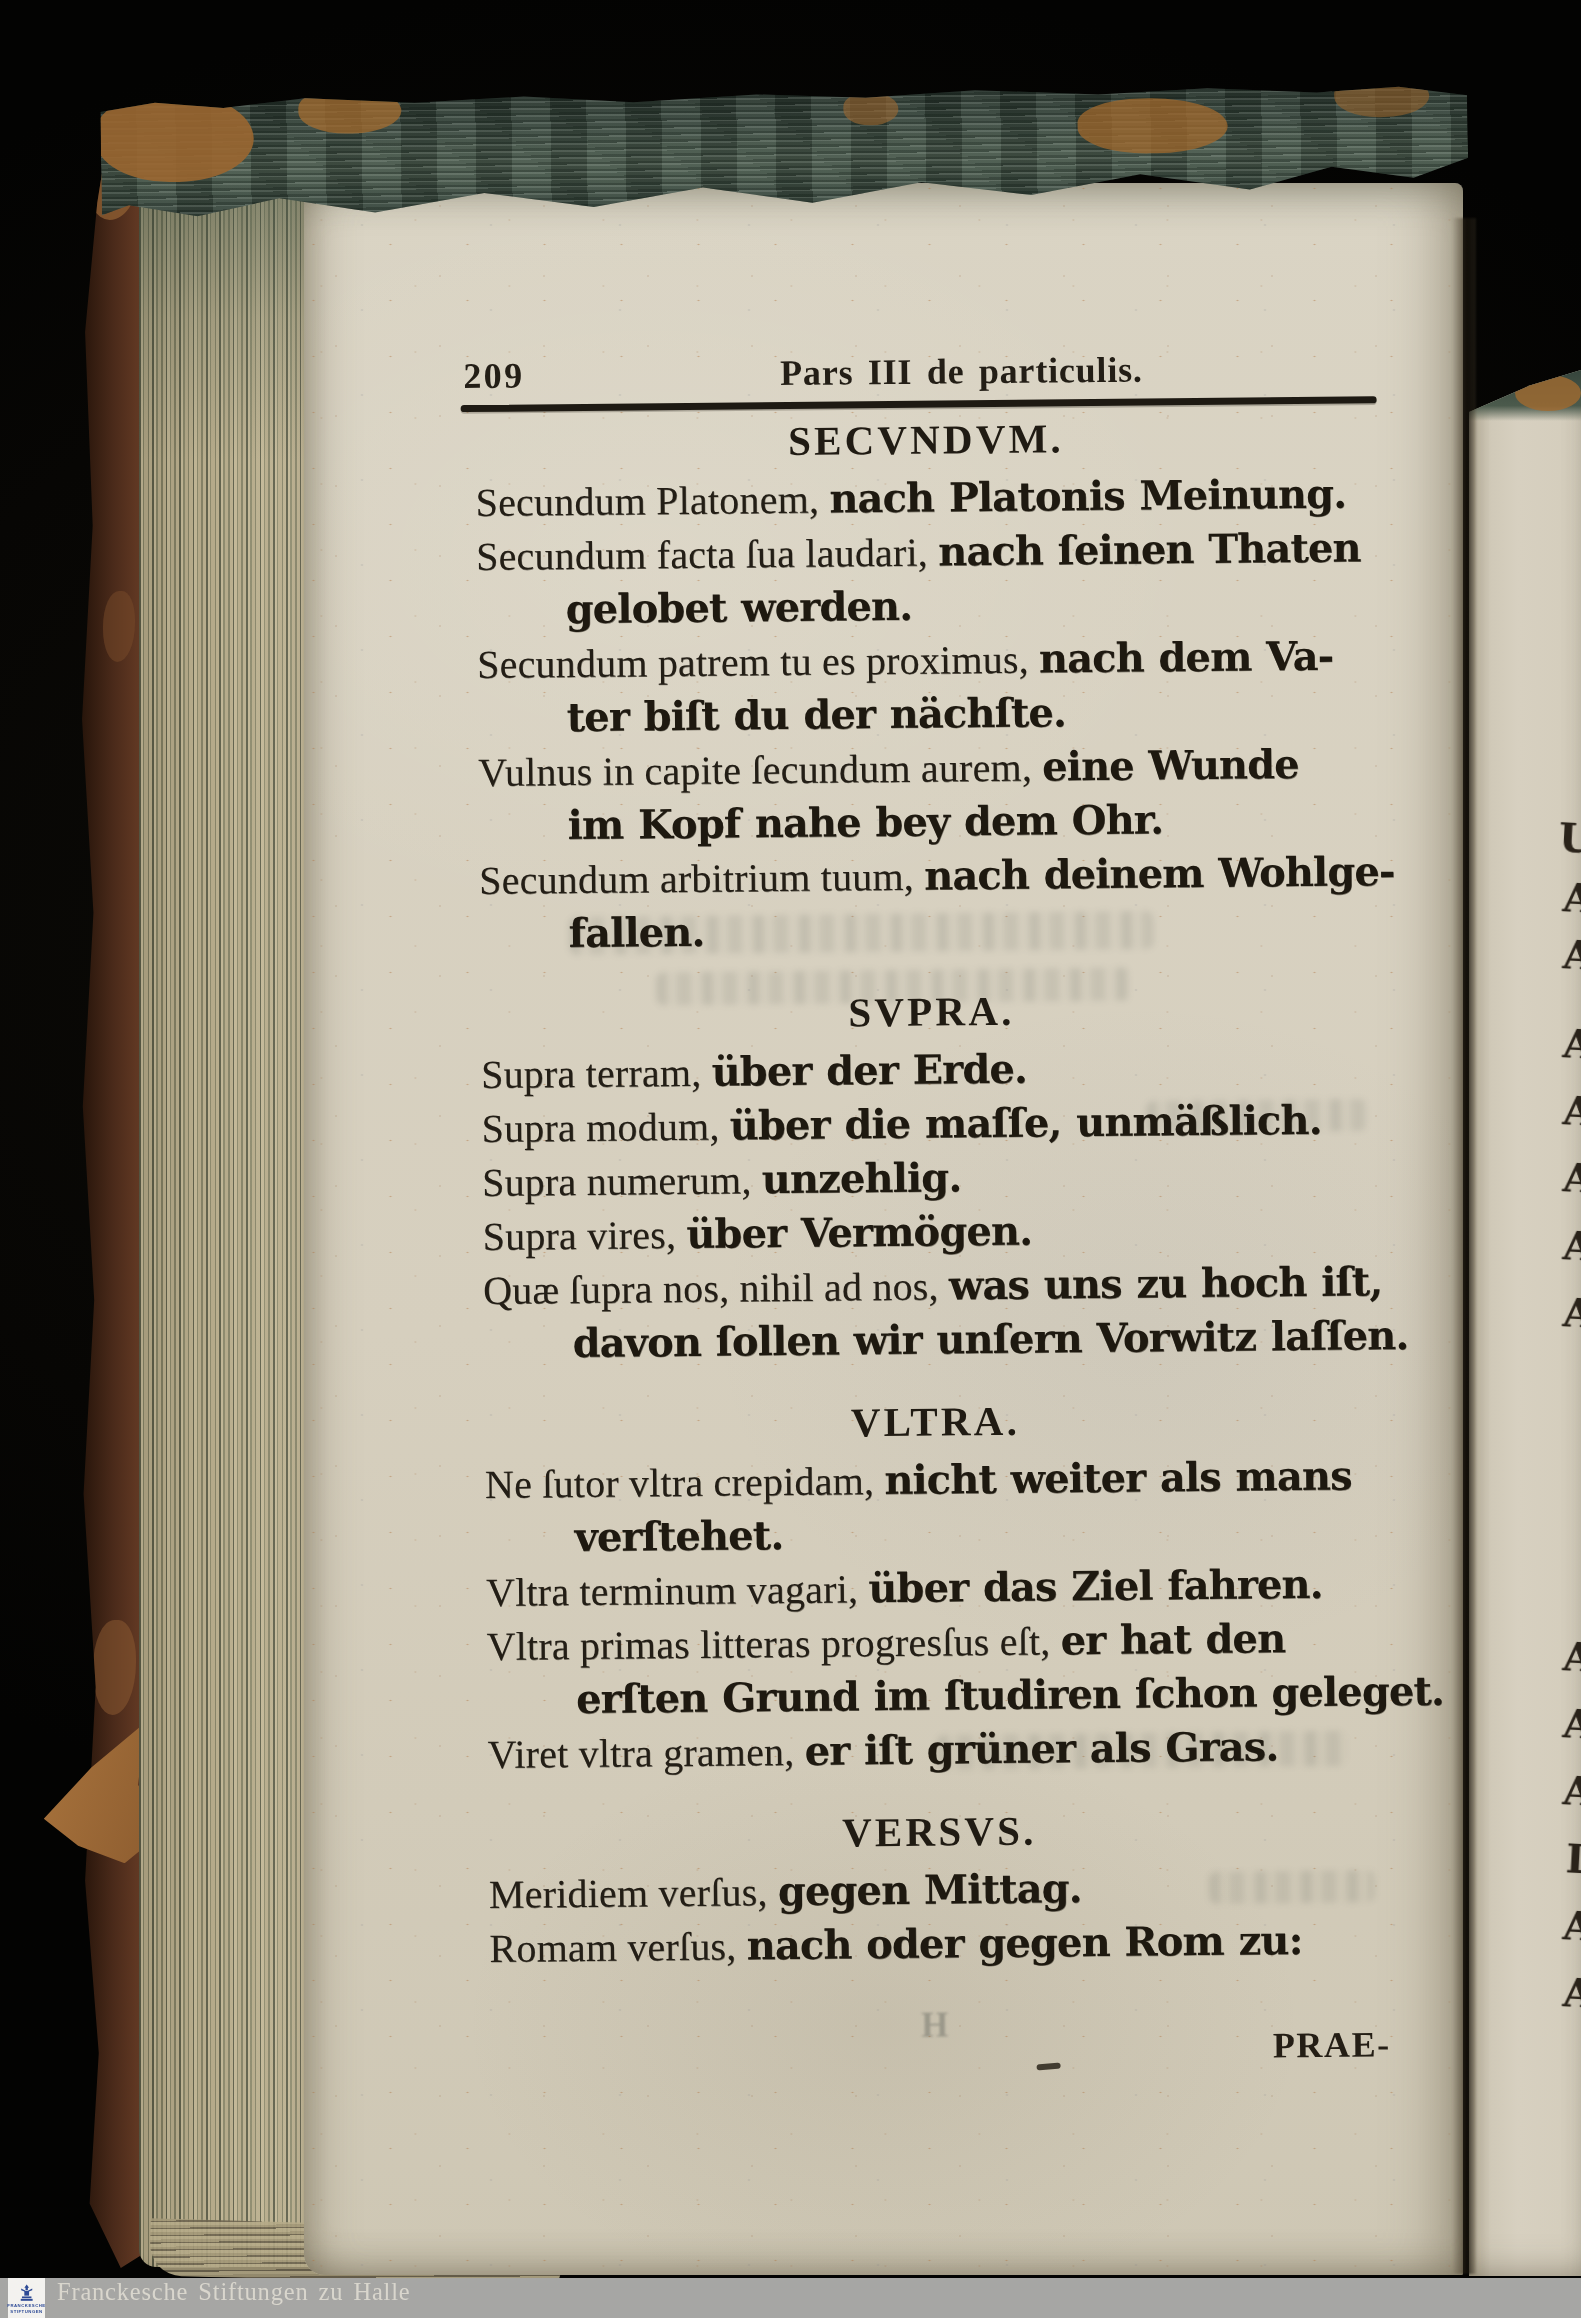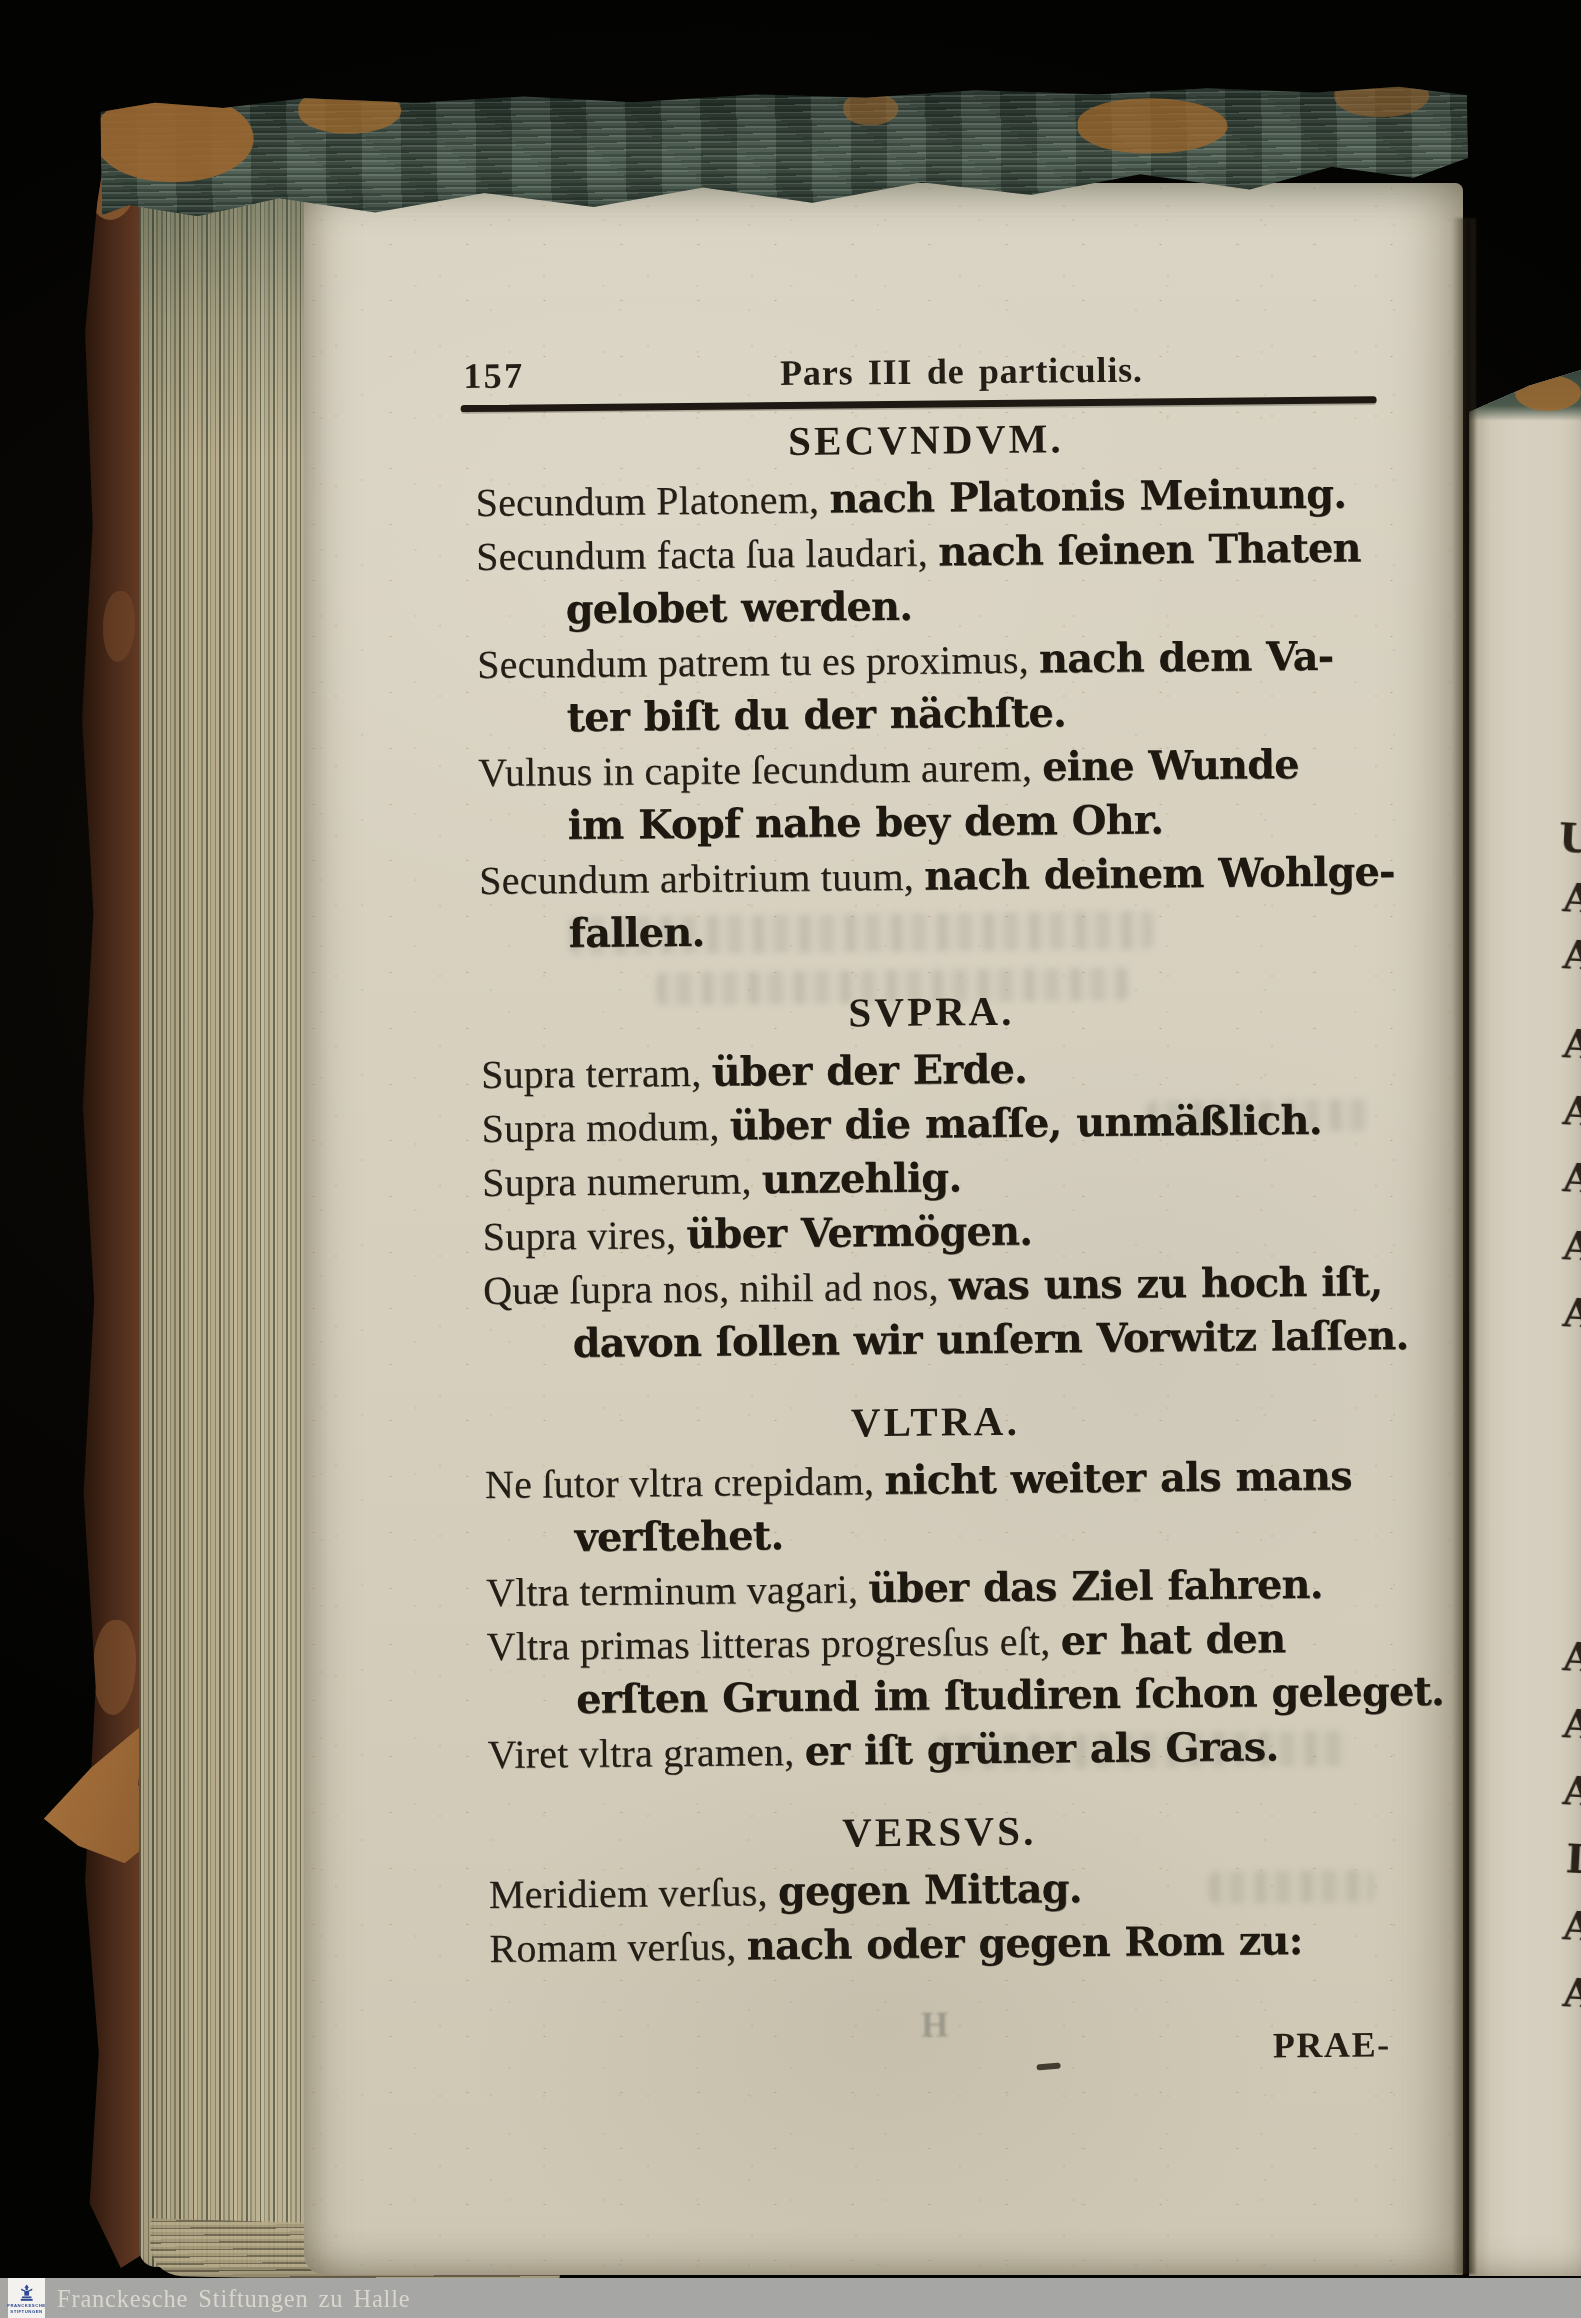--- a/index.html
+++ b/index.html
@@ -97,21 +97,21 @@
   .seg-latin{font-family:"Liberation Serif","DejaVu Serif",serif;letter-spacing:0.2px;}
   .seg-german{font-family:"DejaVu Serif",serif;font-weight:700;letter-spacing:-0.9px;word-spacing:1.6px;color:#1e1910;}
   .catchword{position:absolute;top:1692px;right:1.6px;font:700 36px "Liberation Serif",serif;
     letter-spacing:1.6px;color:#241e15;}
   .ghost-h{position:absolute;top:1670px;left:431px;font:700 35px "Liberation Serif",serif;
     color:rgba(72,78,72,.35);filter:blur(0.9px);}
   .ink-dash{position:absolute;top:1729px;left:546px;width:24px;height:5.5px;border-radius:3.2px;
     background:rgba(42,36,26,.85);transform:rotate(-4deg);}
   
   .footer{position:absolute;left:0;top:2278px;width:1582px;height:41px;background:#a6a6a4;z-index:20;
-    display:flex;align-items:center;font-family:"Liberation Serif",serif;}
+    display:flex;align-items:flex-start;font-family:"Liberation Serif",serif;}
   .logo-box{position:absolute;left:8px;top:0;width:37px;height:41px;background:#f3f2ef;
     display:flex;flex-direction:column;align-items:center;justify-content:center;gap:0.8px;}
   .logo-box svg{display:block;}
   .logo-text{font-family:"Liberation Sans",sans-serif;font-weight:700;font-size:4.3px;
     letter-spacing:0.5px;color:#2d4a96;line-height:5.1px;text-align:center;}
   .footer-label{margin-left:57px;font-size:24.5px;color:#d9d6cd;letter-spacing:0.8px;word-spacing:3.2px;}
 </style>
 </head>
 <body>
 
@@ -160,21 +160,21 @@
       <span class="edge-glyph" style="top: 1263px;">A</span>
       <span class="edge-glyph" style="top: 1330px;">A</span>
       <span class="edge-glyph" style="top: 1397px;">A</span>
       <span class="edge-glyph" style="top: 1465px;">L</span>
       <span class="edge-glyph" style="top: 1532px;">A</span>
       <span class="edge-glyph" style="top: 1599px;">A</span>
     </div>
 
   <div class="text-area">
     <div class="header-row">
-      <span class="pagenum">157</span>
+      <span class="pagenum">209</span>
       <span class="running-title">Pars III de particulis.</span>
     </div>
     <div class="rule"></div>
     <div>
         <div class="heading">SECVNDVM.</div>
         <div class="line"><span class="seg-latin">Secundum Platonem, </span><span class="seg-german">nach Platonis Meinung.</span></div>
         <div class="line"><span class="seg-latin">Secundum facta ſua laudari, </span><span class="seg-german">nach ſeinen Thaten</span></div>
         <div class="line wrap"><span class="seg-german">gelobet werden.</span></div>
         <div class="line"><span class="seg-latin">Secundum patrem tu es proximus, </span><span class="seg-german">nach dem Va-</span></div>
         <div class="line wrap"><span class="seg-german">ter biſt du der nächſte.</span></div>

